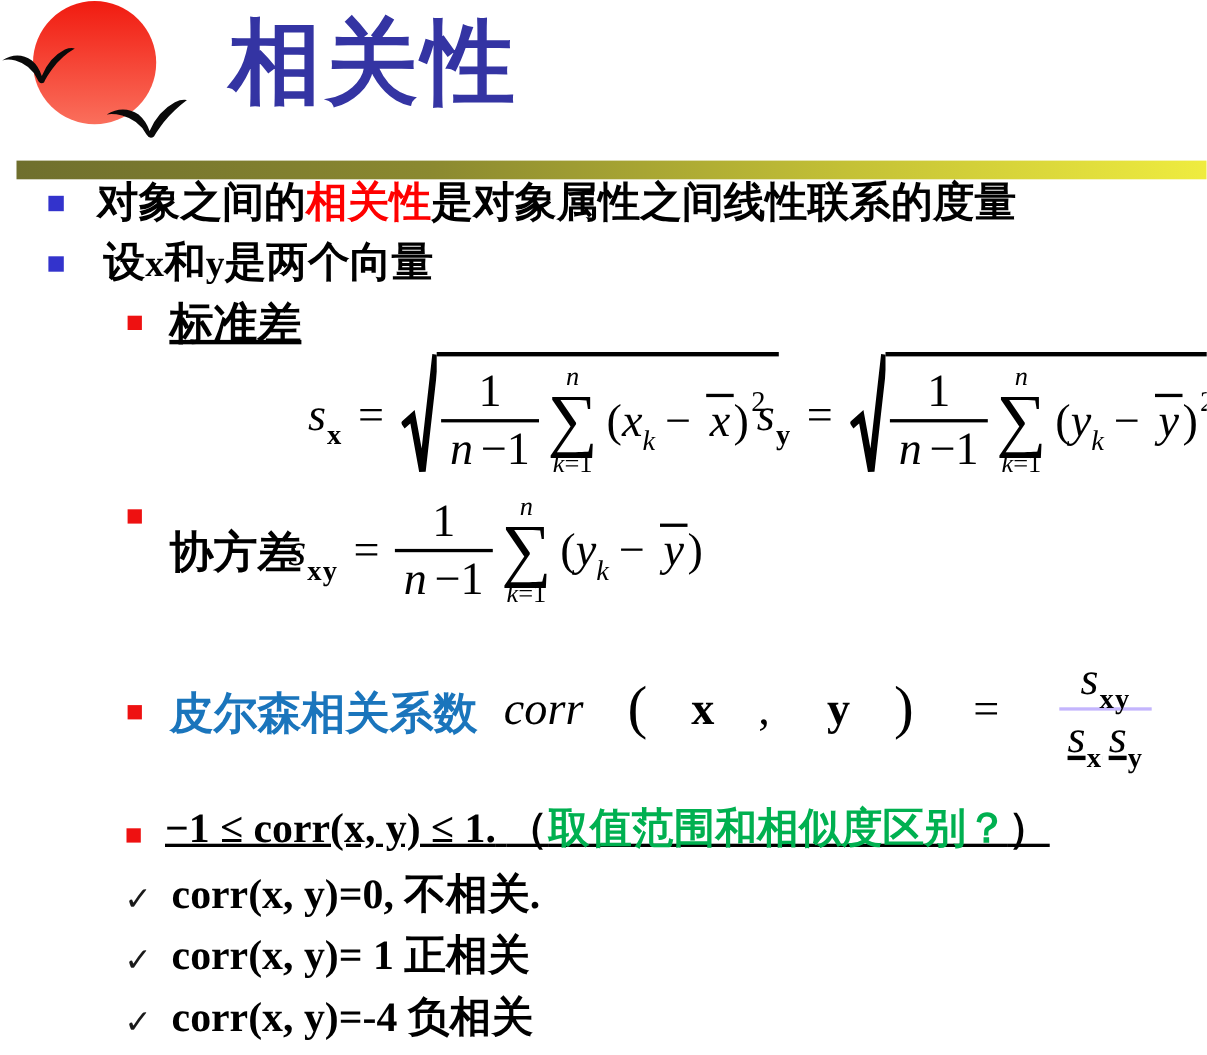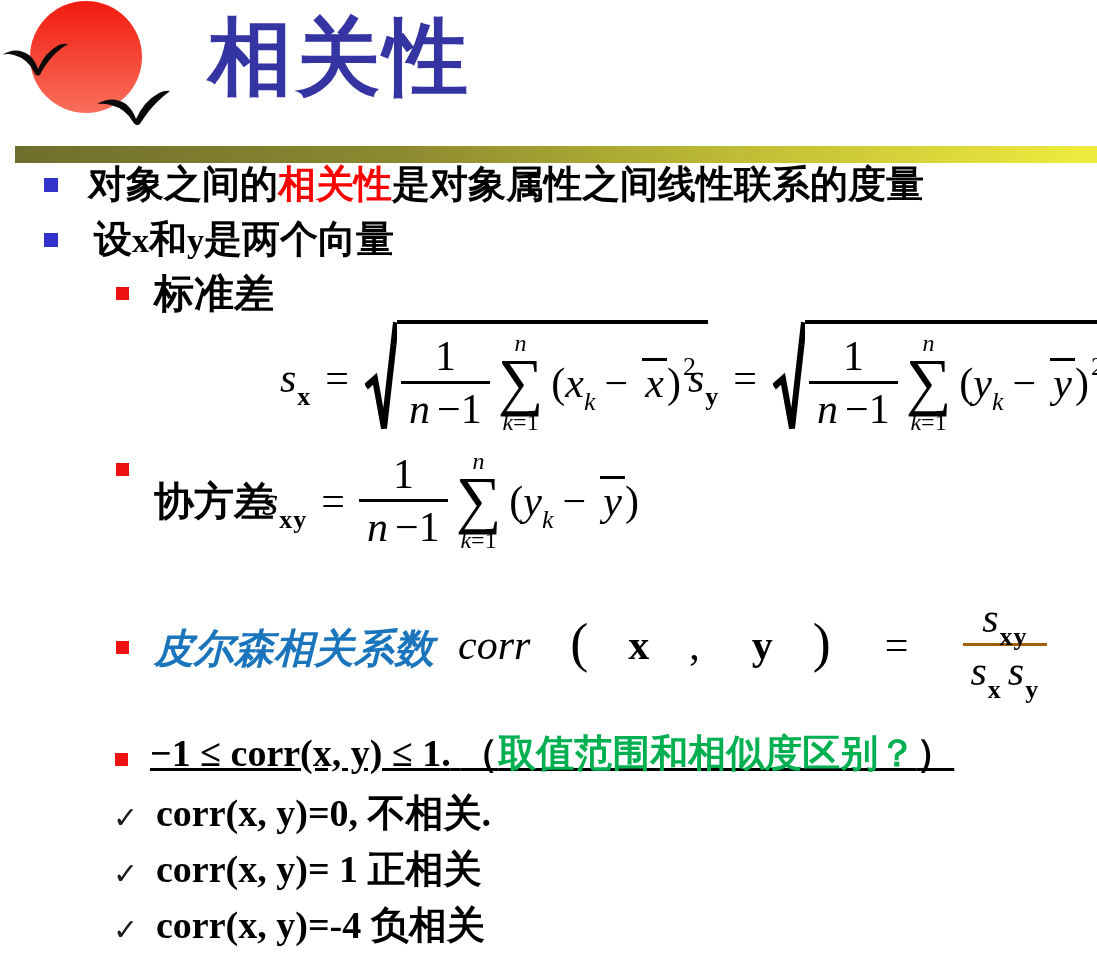--- a/index.html
+++ b/index.html
@@ -47,21 +47,21 @@
   .frac .num{padding:0 10px 3px;line-height:1.05;}
   .frac .den{border-top:3.5px solid #000;padding:3px 8px 0;line-height:1.05;white-space:nowrap;}
   .den-rest{margin-left:7px;}
   .bigop{display:inline-flex;flex-direction:column;align-items:center;margin:0 8px;}
   .bigop .lim{font-size:24px;line-height:1.1;}
   .sigma{font-size:64px;line-height:0.82;}
   .ovl{border-top:3.5px solid #000;padding:1px 3px 0;margin-left:5px;display:inline-block;line-height:1.02;font-style:italic;}
   .bigparen{font-size:54px;font-weight:normal;position:relative;top:-2px;}
   .comma{margin-right:12px;}
   .cfrac .num,.cfrac .den{padding-left:8px;padding-right:8px;}
-  .cfrac .den{border-top:3px solid #a16207;}
+  .cfrac .den{border-top:3px solid #c4b5fd;text-decoration:underline;}
 </style>
 </head>
 <body>
 
 <div class="abs logo">
   <svg width="190" height="135" viewBox="0 0 190 135">
     <defs>
       <linearGradient id="sun" x1="0" y1="0" x2="0" y2="1">
         <stop offset="0" stop-color="#f11b10"></stop>
         <stop offset="1" stop-color="#fa6f5c"></stop>
@@ -81,21 +81,21 @@
 <div class="abs tline" style="left:88px;top:162px;">
   <span>对象之间的</span><span class="red-text">相关性</span><span>是对象属性之间线性联系的度量</span>
 </div>
 
 <div class="abs sq" style="left:44px;top:233px;"></div>
 <div class="abs tline" style="left:94px;top:217px;">
   <span>设</span><span class="latin">x</span><span>和</span><span class="latin">y</span><span>是两个向量</span>
 </div>
 
 <div class="abs sq red" style="left:116px;top:287px;"></div>
-<div class="abs sublabel" style="left:154px;top:266px;">标准差</div>
+<div class="abs sublabel" style="left:154px;top:266px;text-decoration:underline;">标准差</div>
 
 <div class="abs formula" style="left:280px;top:320px;">
   <span><span class="mvar">s</span><span class="vsub">x</span></span>
   <span class="eq">=</span>
   <span class="sqrt">
     <span class="radsign">
         <svg viewBox="0 0 32 100" preserveAspectRatio="none">
           <path d="M1,58 L10,51 L19,94 L31,2" fill="none" stroke="#000" stroke-width="6"></path>
         </svg>
       </span>
@@ -156,21 +156,21 @@
     <span class="lim mvar">n</span>
     <span class="sigma">∑</span>
     <span class="lim"><span class="mvar">k</span><span>=1</span></span>
   </span>
   <span>
     <span>(</span><span class="mvar">y</span><span class="isub">k</span><span class="mbin">−</span><span class="ovl">y</span><span>)</span>
   </span>
 </div>
 
 <div class="abs sq red" style="left:116px;top:641px;"></div>
-<div class="abs sublabel blue-label" style="left:154px;top:621px;font-style:italic;">皮尔森相关系数</div>
+<div class="abs sublabel blue-label" style="left:154px;top:621px;">皮尔森相关系数</div>
 
 <div class="abs formula" style="left:458px;top:596px;gap:40px;">
   <span class="mvar">corr</span>
   <span class="bigparen">(</span>
   <span class="bvar">x</span>
   <span class="comma">,</span>
   <span class="bvar">y</span>
   <span class="bigparen">)</span>
   <span class="eq">=</span>
   <span class="frac cfrac">

